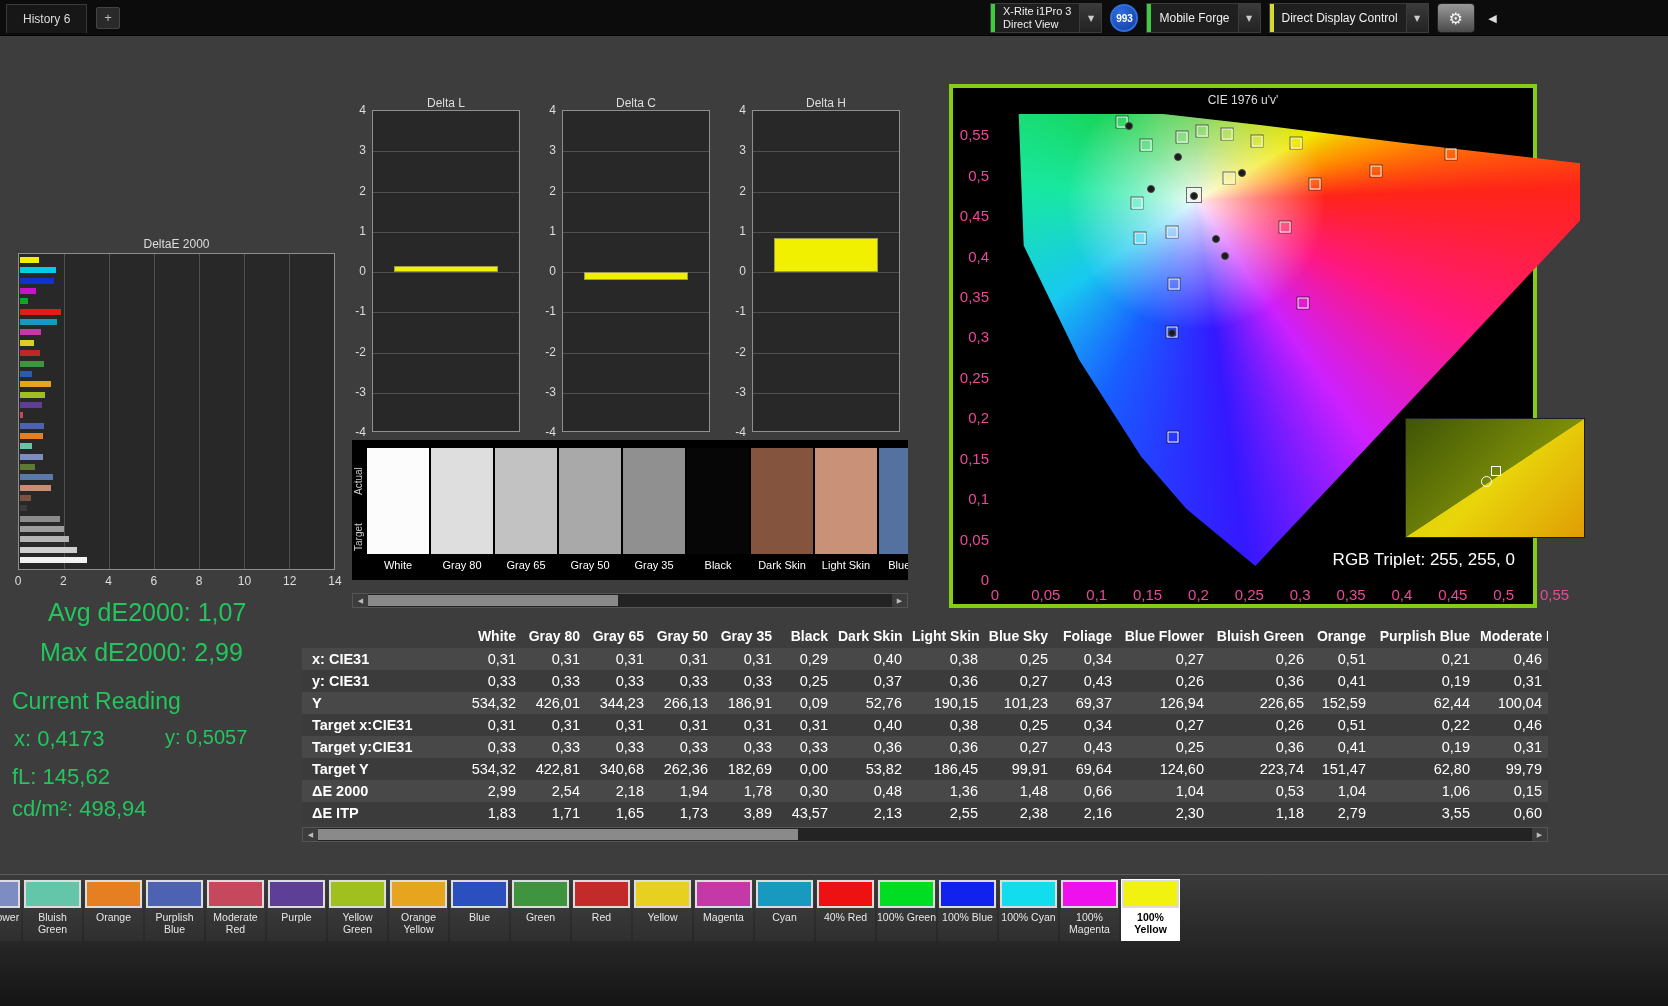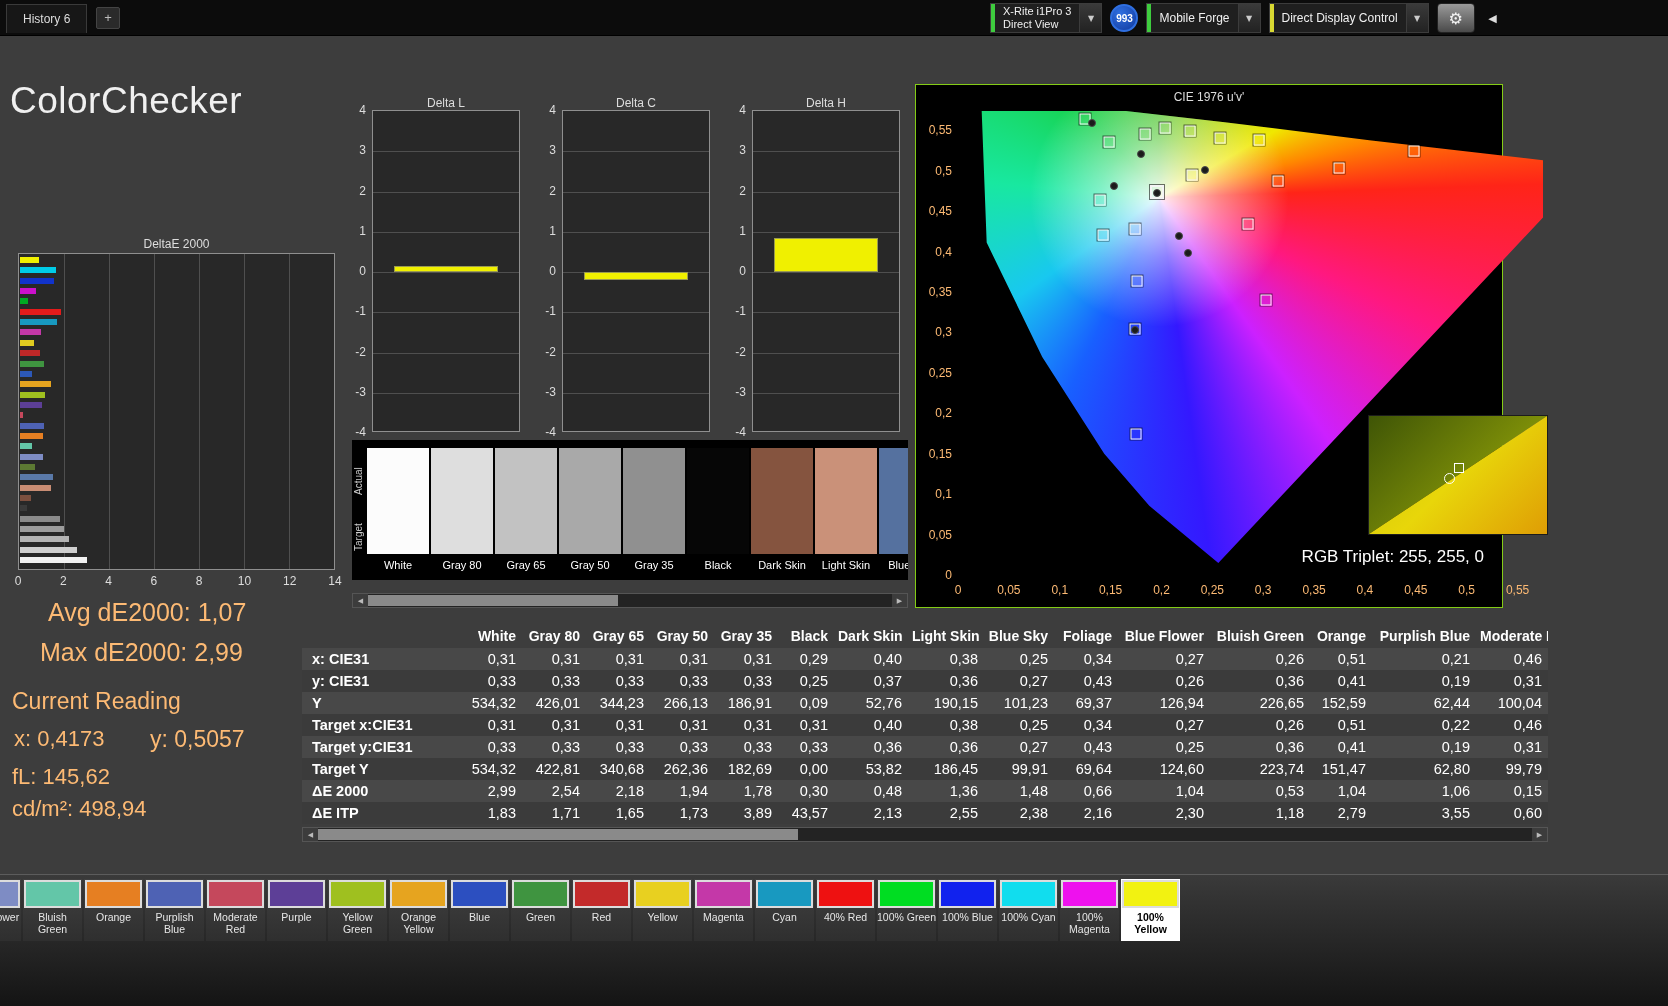--- a/index.html
+++ b/index.html
@@ -46,44 +46,44 @@
 .pblock{height:106px;width:100%}
 .plabel{height:20px;font-size:11px;color:#fff;text-align:center;padding-top:5px;white-space:nowrap;overflow:hidden}
 
 
 .hscroll{position:absolute;height:15px;display:flex;background:#2e2e2e;border:1px solid #555}
 .sarrow{width:15px;background:#3c3c3c;color:#bbb;font-size:7px;display:flex;align-items:center;justify-content:center;font-family:"DejaVu Sans",sans-serif}
 .strack{flex:1;position:relative;background:#232323}
 .sthumb{position:absolute;top:1px;bottom:1px;background:#8a8a8a}
 
 
-#ciepanel{position:absolute;left:915px;top:84px;width:588px;height:524px;background:#000;border:1px solid #84cc16}
+#ciepanel{position:absolute;left:949px;top:84px;width:588px;height:524px;background:#000;border:4px solid #84cc16}
 #cieplot{position:absolute;left:42px;top:26px;width:585px;height:465px;overflow:hidden}
 .horseshoe{position:absolute;inset:0;clip-path:polygon(44.5% 97.2%,108.3% 11.8%,90.4% 9.2%,70.3% 6.3%,45.6% 2.4%,26.6% -0.3%,13.7% -1.9%,4% -1.6%,4.9% 28.3%,14.4% 52.9%,25% 73.7%,32.7% 84.9%)}
 .gamut-fill{background:conic-gradient(from 0deg at 34.4% 18.6%,#4cc428,#b8d800 40deg,#f0e800 60deg,#ff8800 75deg,#ff2418 88deg,#ff1880 115deg,#cc20ff 145deg,#3418ff 172deg,#1860ff 205deg,#18c8f0 235deg,#18e8a0 275deg,#18d048 320deg,#4cc428 360deg)}
 .white-blob{background:radial-gradient(circle at 34.4% 18.6%,rgba(255,255,255,.92) 0%,rgba(255,255,255,.45) 11%,rgba(255,255,255,0) 24%)}
-.cielab{position:absolute;font-size:12px;color:#fdba74;white-space:nowrap}
+.cielab{position:absolute;font-size:15px;color:#ec4899;white-space:nowrap}
 #cie-ylabels{position:absolute;left:0;top:26px;width:38px;height:470px}
 #cie-ylabels .cielab{right:2px;text-align:right;width:36px}
 #cie-xlabels{position:absolute;left:42px;top:498px;width:590px;height:16px}
 #cie-xlabels .cielab{transform:translateX(-50%)}
 .marker{position:absolute;transform:translate(-50%,-50%)}
 .marker.sq{width:11px;height:11px;border:1.5px solid #f4f4f4;box-shadow:0 0 0 1px rgba(0,0,0,.55)}
 .marker.sq.emph{width:14px;height:14px;border-width:2.5px}
 .marker.dot{width:8px;height:8px;border-radius:50%;background:#1b1b1b;border:1px solid #4a4a4a}
 .cie-inset{position:absolute;left:452px;top:330px;width:180px;height:120px;border:1px solid #1c1c1c;overflow:hidden}
 .inset-a,.inset-b{position:absolute;inset:0}
 .inset-a{background:linear-gradient(135deg,#3f5506,#7e8f08 60%,#b5b50a);clip-path:polygon(0 0,100% 0,0 100%)}
 .inset-b{background:linear-gradient(135deg,#c8c40a,#e8d60a 50%,#df9d05);clip-path:polygon(100% 0,100% 100%,0 100%)}
 .inset-sq{position:absolute;left:48%;top:40%;width:10px;height:10px;border:1.5px solid #fff}
 .inset-dot{position:absolute;left:42%;top:48%;width:11px;height:11px;border:1.5px solid #fff;border-radius:50%}
 #rgbreadout{position:absolute;right:18px;top:462px;font-size:17px;color:#fff}
 
 
-.stat{position:absolute;color:#fdba74}
+.stat{position:absolute;color:#22c55e}
 
 
 #datatable{position:absolute;left:302px;top:624px;width:1246px;height:202px;overflow:hidden;font-size:14.5px}
 .trow{display:flex;height:22px;align-items:center}
 .trow.head{height:24px;background:transparent;font-weight:bold}
 .trow.odd{background:#484848}
 .trow.even{background:#3b3b3b}
 .tcell{flex:none;text-align:right;padding-right:10px;white-space:nowrap;overflow:hidden;color:#fff}
 .tcell.lbl{text-align:left;padding-left:10px;font-weight:bold}
 .trow.head .tcell{font-size:14px}
@@ -125,21 +125,20 @@
         <div class="dtext">Direct Display Control</div>
         <div class="dchev">▼</div>
       </div>
       <div class="gearbtn">
           <span>⚙</span>
         </div>
       <div class="collapse">◀</div>
     </div>
   </div>
 
-  <div id="pagetitle">ColorChecker</div>
 
   <div class="charttitle" style="left:18px;top:237px;width:317px">DeltaE 2000</div>
   <div class="plot" style="left:18px;top:253px;width:317px;height:317px">
       <div class="vgrid" style="left: 14.2857%;"></div>
       <div class="vgrid" style="left: 28.5714%;"></div>
       <div class="vgrid" style="left: 42.8571%;"></div>
       <div class="vgrid" style="left: 57.1429%;"></div>
       <div class="vgrid" style="left: 71.4286%;"></div>
       <div class="vgrid" style="left: 85.7143%;"></div>
       <div class="debar" title="100% Yellow" style="top: 3px; width: 6%; background: rgb(240, 240, 0);"></div>
@@ -371,21 +370,21 @@
       <div class="inset-sq"></div>
       <div class="inset-dot"></div>
     </div>
     <div id="rgbreadout">RGB Triplet: 255, 255, 0</div>
   </div>
 
   <div class="stat" style="left:48px;top:598px;font-size:25px">Avg dE2000: 1,07</div>
   <div class="stat" style="left:40px;top:638px;font-size:25px">Max dE2000: 2,99</div>
   <div class="stat" style="left:12px;top:688px;font-size:23px">Current Reading</div>
   <div class="stat" style="left:14px;top:726px;font-size:22px">x: 0,4173</div>
-  <div class="stat" style="left:150px;top:726px;font-size:23px">y: 0,5057</div>
+  <div class="stat" style="left:165px;top:726px;font-size:20px">y: 0,5057</div>
   <div class="stat" style="left:12px;top:764px;font-size:22px">fL: 145,62</div>
   <div class="stat" style="left:12px;top:796px;font-size:22px">cd/m²: 498,94</div>
 
   <div id="datatable">
     <div class="trow head">
         <div class="tcell lbl" style="width: 160px;"></div>
         <div class="tcell" style="width: 64px;">White</div>
         <div class="tcell" style="width: 64px;">Gray 80</div>
         <div class="tcell" style="width: 64px;">Gray 65</div>
         <div class="tcell" style="width: 64px;">Gray 50</div>

